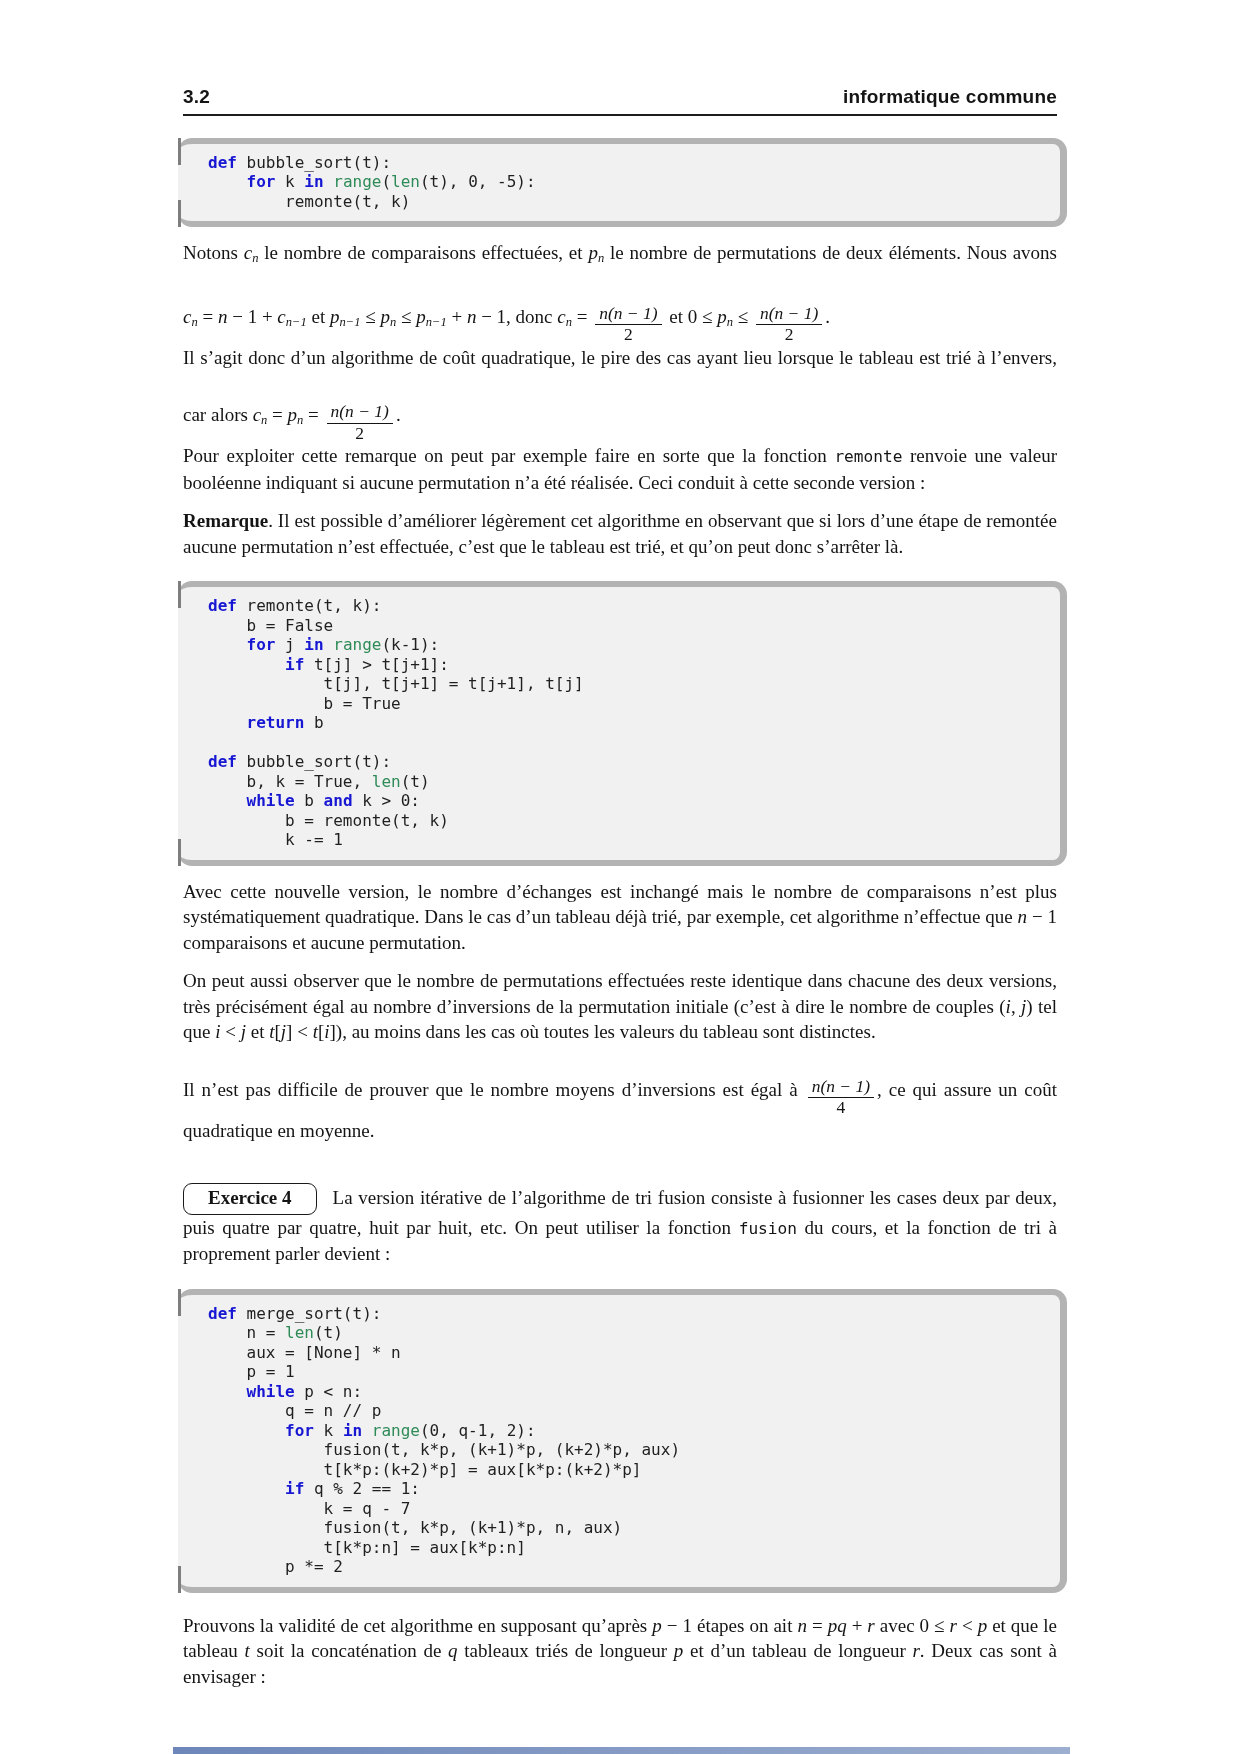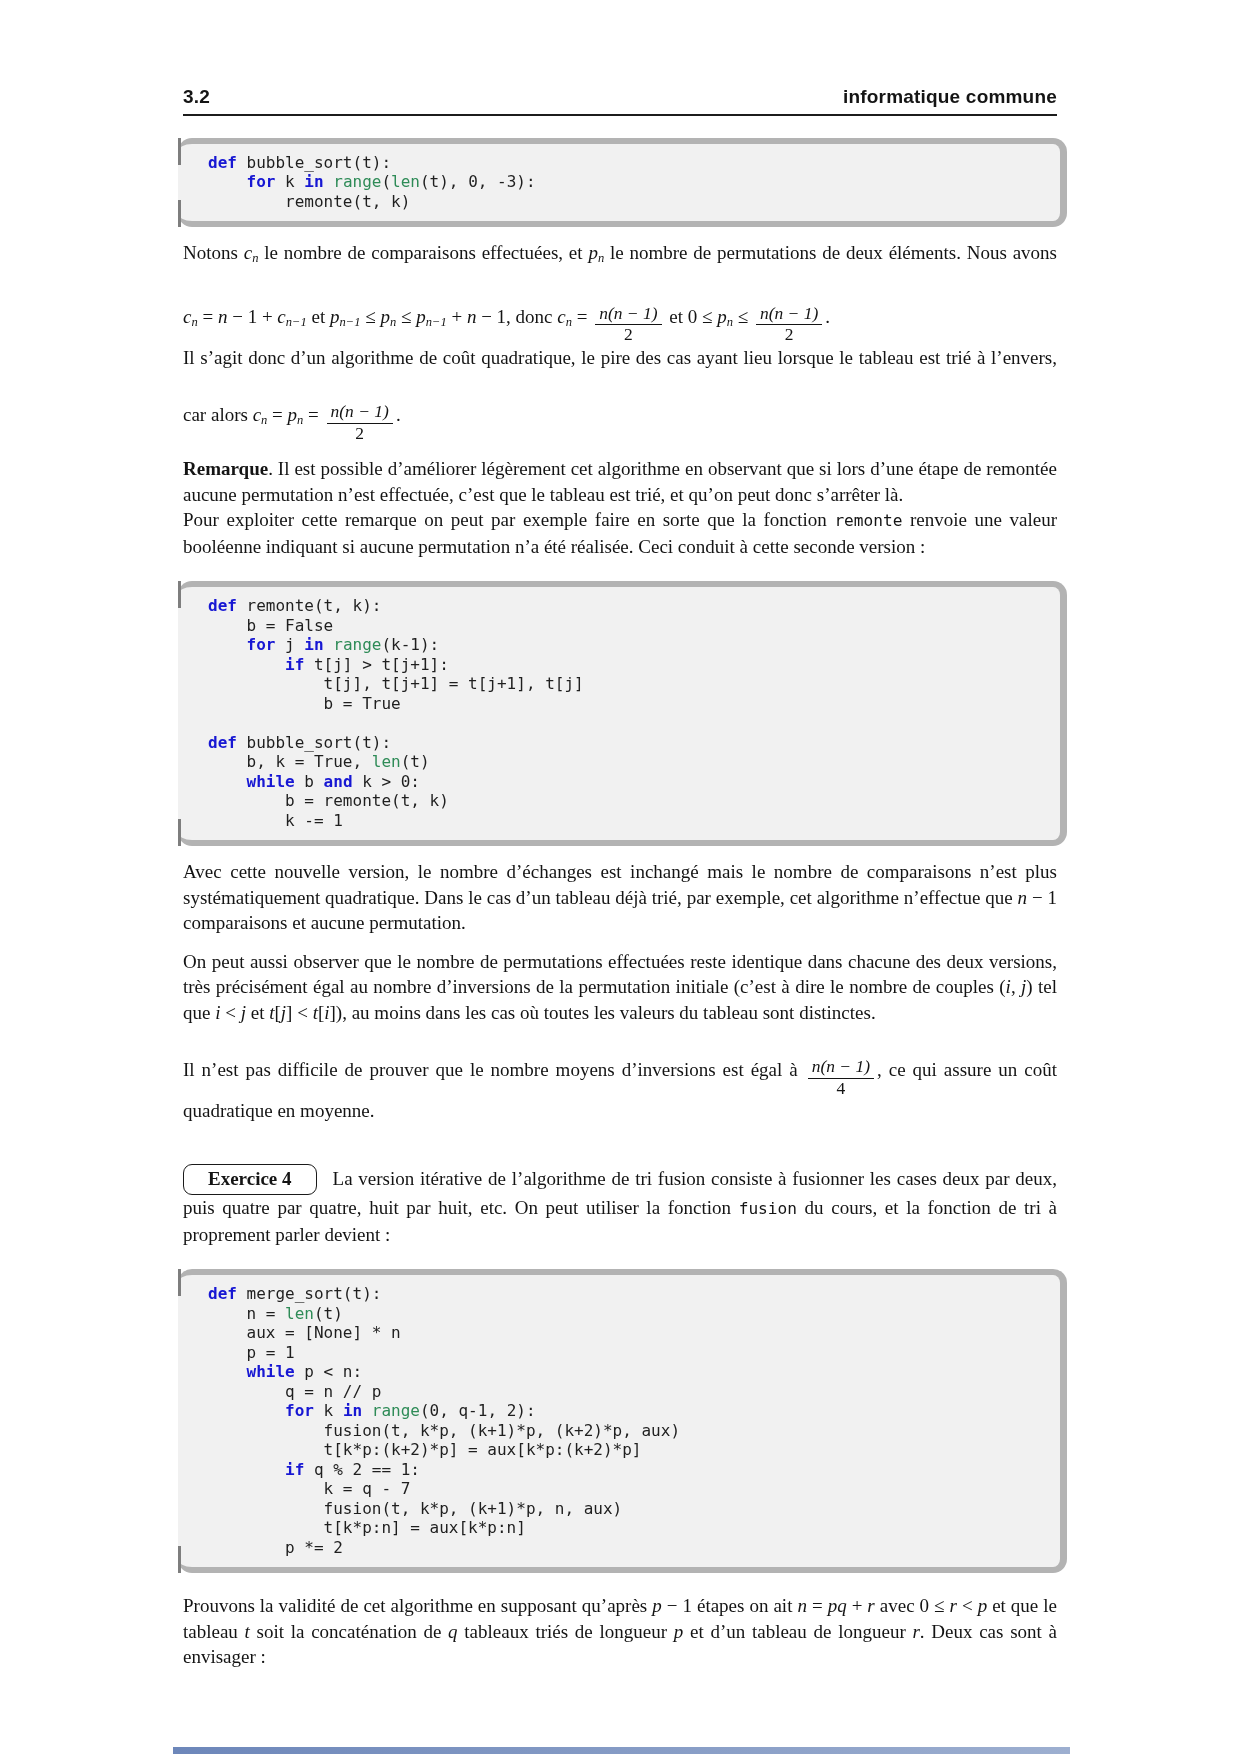--- a/index.html
+++ b/index.html
@@ -73,37 +73,38 @@
 <div class="page">
 
   <header class="pagehead">
     <span>3.2</span>
     <span>informatique commune</span>
   </header>
   <div class="rule"></div>
 
   <div class="listing">
       <div class="codeline"><span class="s-kw">def</span><span> bubble_sort(t):</span></div>
-      <div class="codeline"><span>    </span><span class="s-kw">for</span><span> k </span><span class="s-kw">in</span><span> </span><span class="s-fn">range</span><span>(</span><span class="s-fn">len</span><span>(t), 0, -3):</span></div>
+      <div class="codeline"><span>    </span><span class="s-kw">for</span><span> k </span><span class="s-kw">in</span><span> </span><span class="s-fn">range</span><span>(</span><span class="s-fn">len</span><span>(t), 0, -5):</span></div>
       <div class="codeline"><span>        remonte(t, k)</span></div>
     </div>
 
   <p class="para"><span>Notons </span><span class="s-i">c</span><span class="s-sub">n</span><span> le nombre de comparaisons effectuées, et </span><span class="s-i">p</span><span class="s-sub">n</span><span> le nombre de permutations de deux éléments. Nous avons </span><span class="s-i">c</span><span class="s-sub">n</span><span> = </span><span class="s-i">n</span><span> − 1 + </span><span class="s-i">c</span><span class="s-sub">n−1</span><span> et </span><span class="s-i">p</span><span class="s-sub">n−1</span><span> ≤ </span><span class="s-i">p</span><span class="s-sub">n</span><span> ≤ </span><span class="s-i">p</span><span class="s-sub">n−1</span><span> + </span><span class="s-i">n</span><span> − 1, donc </span><span class="s-i">c</span><span class="s-sub">n</span><span> = </span><span class="frac"><span class="fnum">n(n − 1)</span><span class="fden">2</span></span><span> et 0 ≤ </span><span class="s-i">p</span><span class="s-sub">n</span><span> ≤ </span><span class="frac"><span class="fnum">n(n − 1)</span><span class="fden">2</span></span><span>.</span></p>
   <p class="para cont"><span>Il s’agit donc d’un algorithme de coût quadratique, le pire des cas ayant lieu lorsque le tableau est trié à l’envers, car alors </span><span class="s-i">c</span><span class="s-sub">n</span><span> = </span><span class="s-i">p</span><span class="s-sub">n</span><span> = </span><span class="frac"><span class="fnum">n(n − 1)</span><span class="fden">2</span></span><span>.</span></p>
 
+  <p class="para cont"><span>Pour exploiter cette remarque on peut par exemple faire en sorte que la fonction </span><span class="s-m">remonte</span><span> renvoie une valeur booléenne indiquant si aucune permutation n’a été réalisée. Ceci conduit à cette seconde version :</span></p>
   <p class="para"><span class="s-b">Remarque</span><span>. Il est possible d’améliorer légèrement cet algorithme en observant que si lors d’une étape de remontée aucune permutation n’est effectuée, c’est que le tableau est trié, et qu’on peut donc s’arrêter là.</span></p>
-  <p class="para cont"><span>Pour exploiter cette remarque on peut par exemple faire en sorte que la fonction </span><span class="s-m">remonte</span><span> renvoie une valeur booléenne indiquant si aucune permutation n’a été réalisée. Ceci conduit à cette seconde version :</span></p>
 
   <div class="listing">
       <div class="codeline"><span class="s-kw">def</span><span> remonte(t, k):</span></div>
       <div class="codeline"><span>    b = False</span></div>
       <div class="codeline"><span>    </span><span class="s-kw">for</span><span> j </span><span class="s-kw">in</span><span> </span><span class="s-fn">range</span><span>(k-1):</span></div>
       <div class="codeline"><span>        </span><span class="s-kw">if</span><span> t[j] &gt; t[j+1]:</span></div>
       <div class="codeline"><span>            t[j], t[j+1] = t[j+1], t[j]</span></div>
       <div class="codeline"><span>            b = True</span></div>
+      <div class="codeline"><span>    </span><span class="s-kw">return</span><span> b</span></div>
       <div class="codeline">&nbsp;</div>
       <div class="codeline"><span class="s-kw">def</span><span> bubble_sort(t):</span></div>
       <div class="codeline"><span>    b, k = True, </span><span class="s-fn">len</span><span>(t)</span></div>
       <div class="codeline"><span>    </span><span class="s-kw">while</span><span> b </span><span class="s-kw">and</span><span> k &gt; 0:</span></div>
       <div class="codeline"><span>        b = remonte(t, k)</span></div>
       <div class="codeline"><span>        k -= 1</span></div>
     </div>
 
   <p class="para"><span>Avec cette nouvelle version, le nombre d’échanges est inchangé mais le nombre de comparaisons n’est plus systématiquement quadratique. Dans le cas d’un tableau déjà trié, par exemple, cet algorithme n’effectue que </span><span class="s-i">n</span><span> − 1 comparaisons et aucune permutation.</span></p>
 

